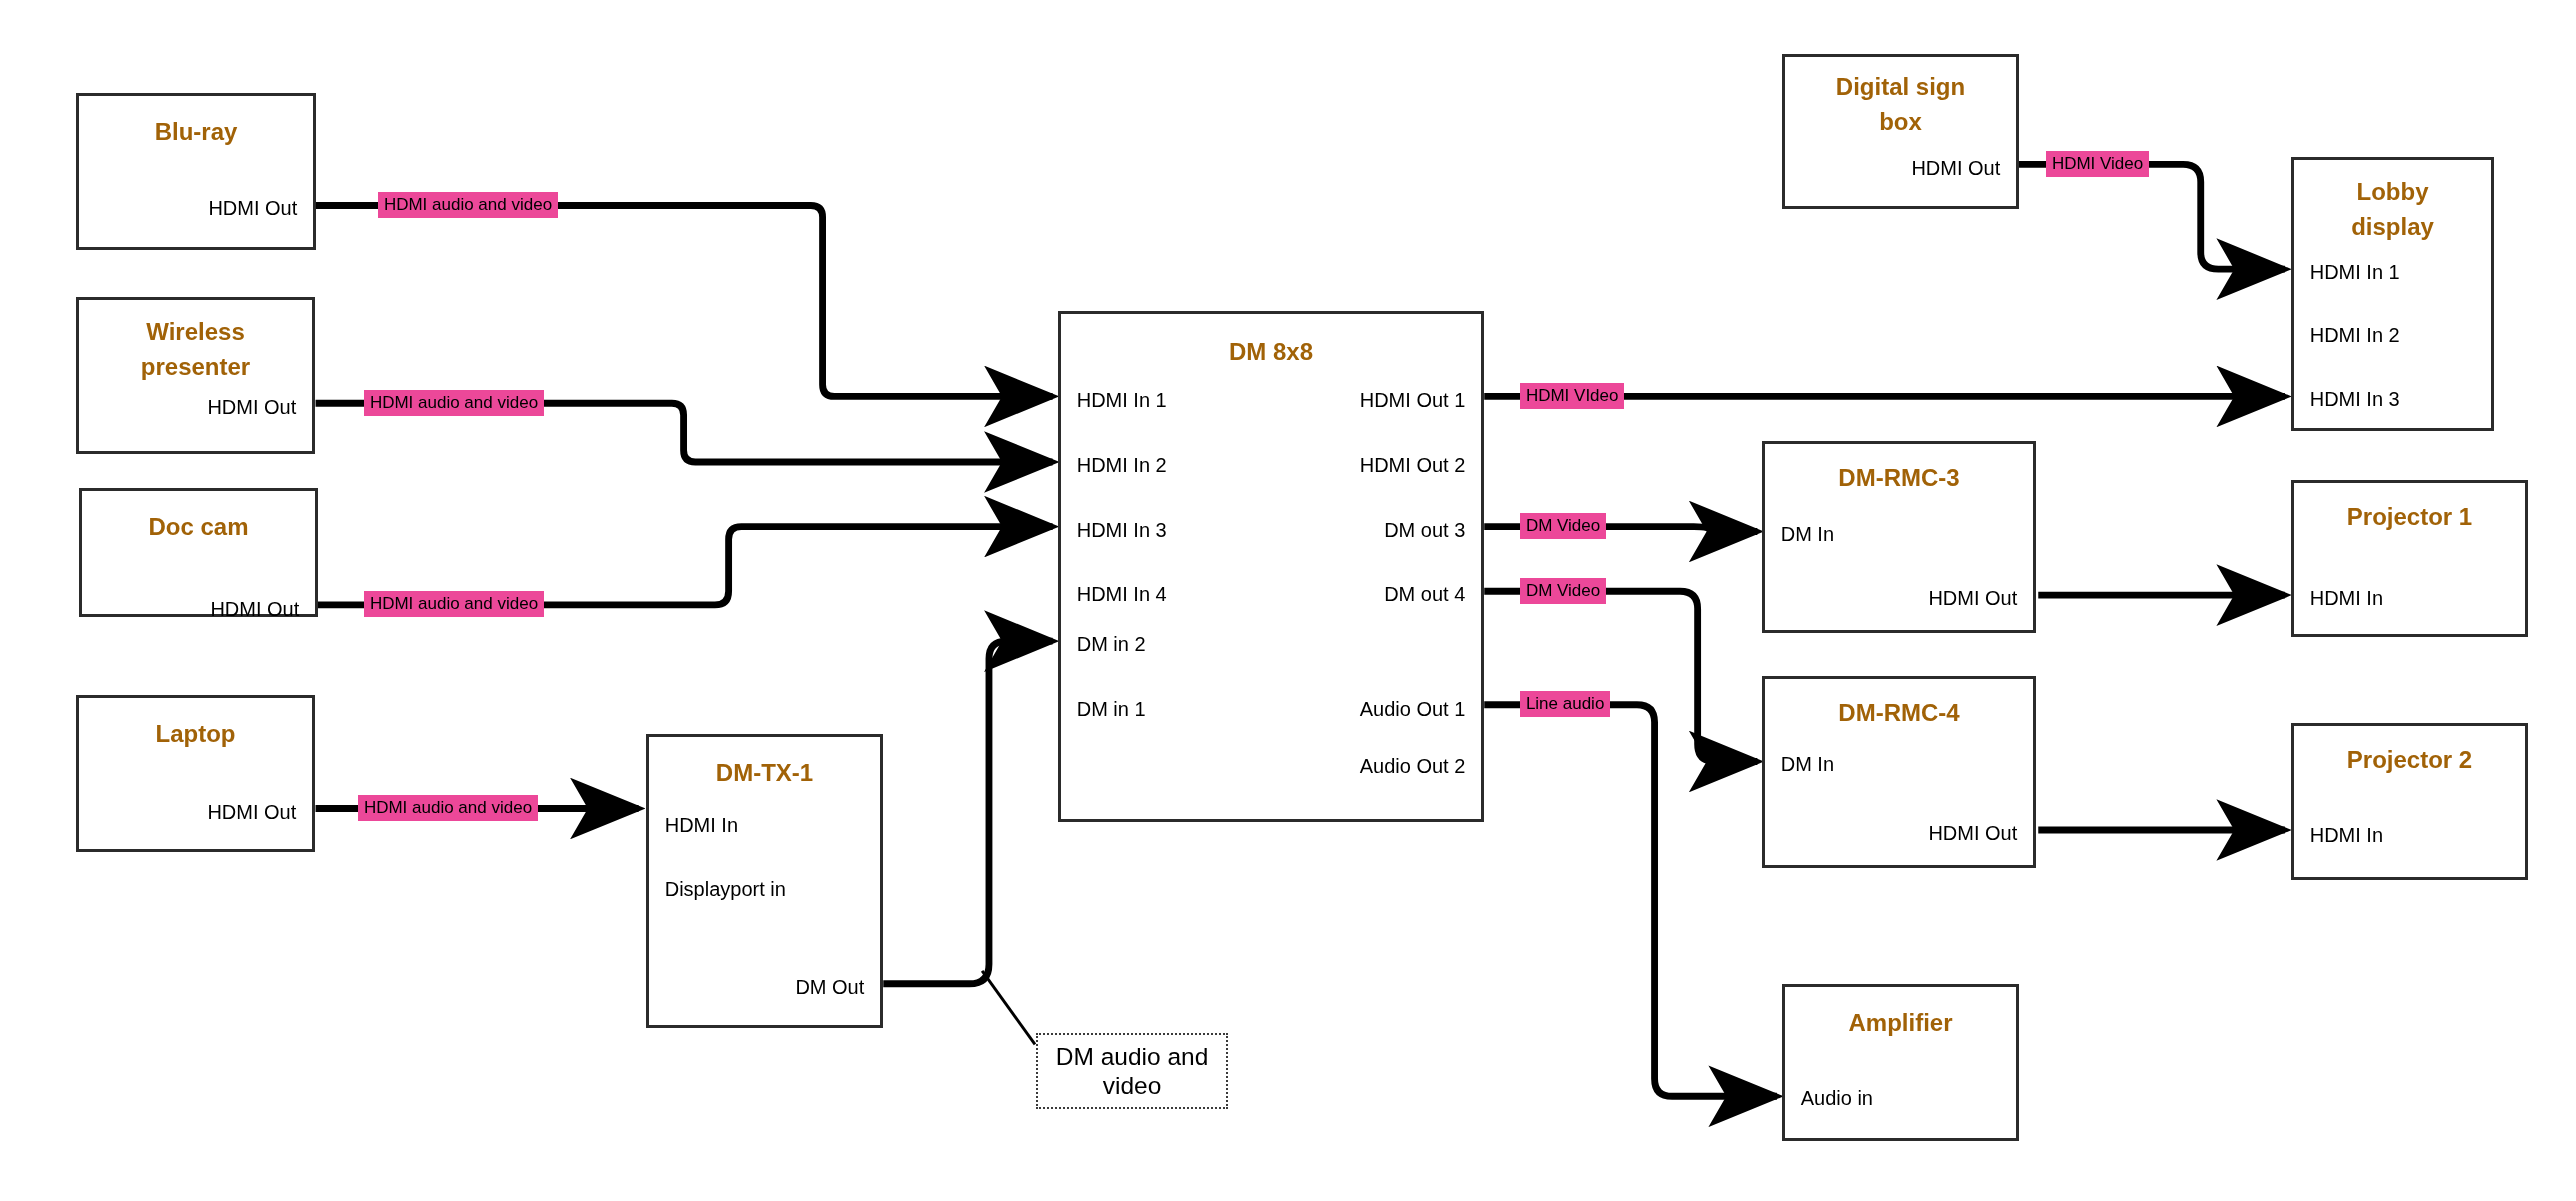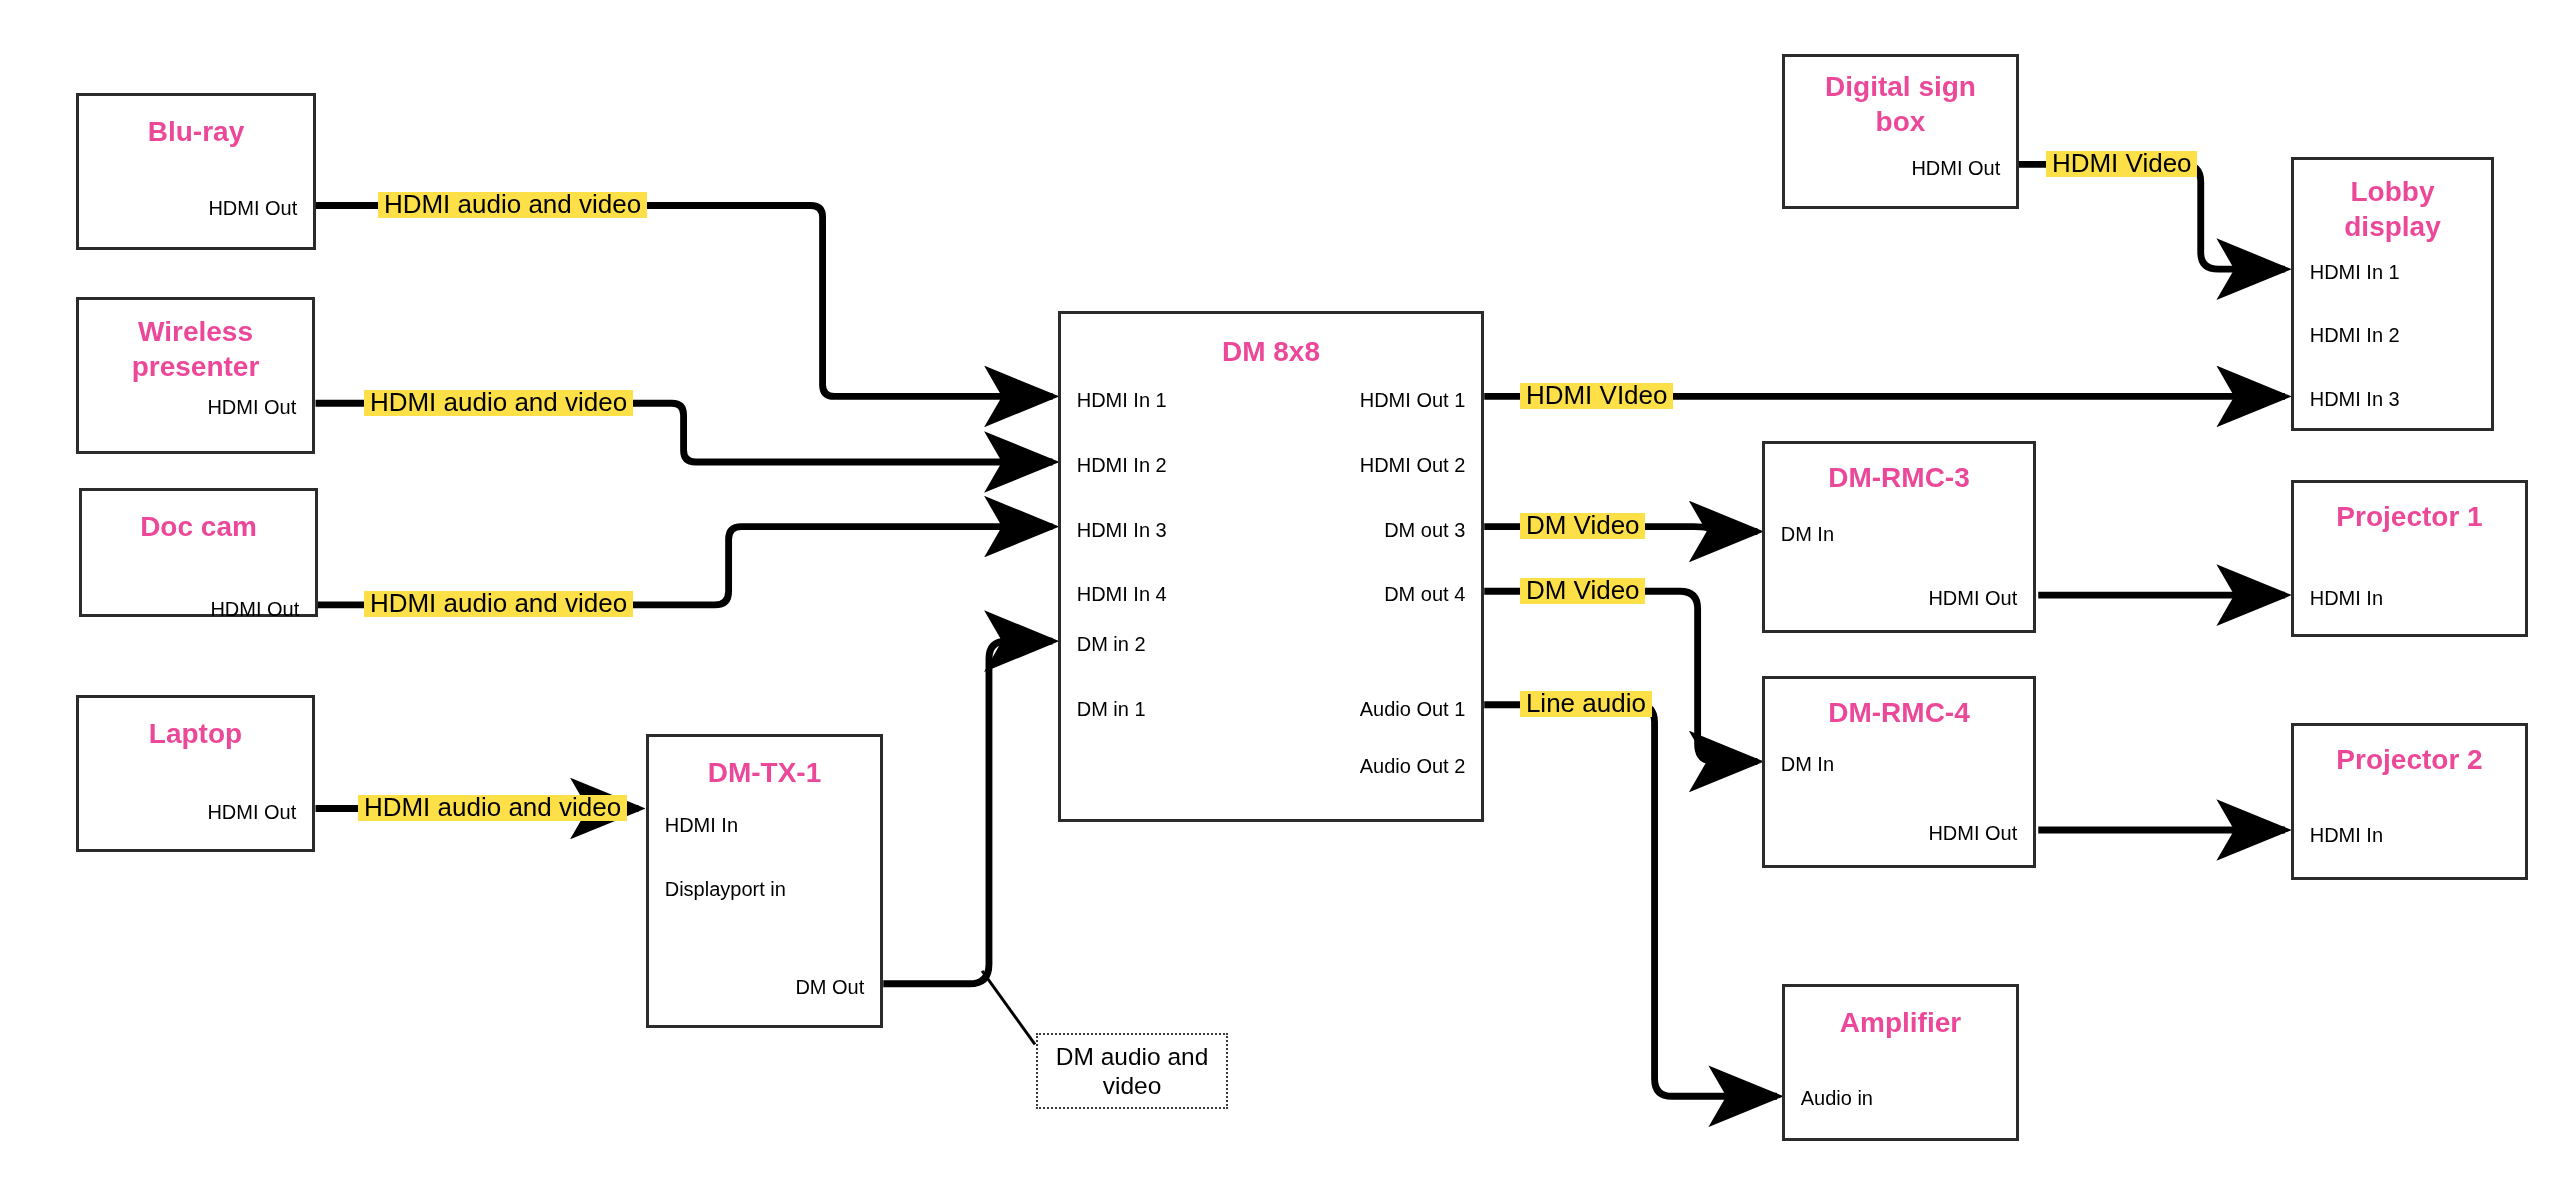--- a/index.html
+++ b/index.html
@@ -28,42 +28,42 @@
     border: 3.9px solid #2b2b2b;
     background: #ffffff;
     z-index: 2;
   }
   .node .title {
     position: absolute;
     left: 0;
     width: 100%;
     text-align: center;
     font-weight: bold;
-    font-size: 28px;
-    color: #ec4899;
+    font-size: 24px;
+    color: #a16207;
     line-height: 35px;
     letter-spacing: 0px;
   }
   .port {
     position: absolute;
     font-size: 20px;
     color: #000000;
     line-height: 31px;
     white-space: nowrap;
   }
   .port.left  { left: 15.7px;  text-align: left; }
   .port.right { right: 15.7px; text-align: right; }
 
   .wirelabel {
     position: absolute;
-    font-size: 26px;
+    font-size: 17px;
     color: #000000;
     line-height: 25.5px;
     white-space: nowrap;
-    background: #fde047;
+    background: #ec4899;
     padding: 0 5.9px;
     z-index: 3;
   }
   .annot {
     position: absolute;
     box-sizing: border-box;
     border: 2.9px dotted #3a3a3a;
     background: #ffffff;
     z-index: 3;
     display: flex;

